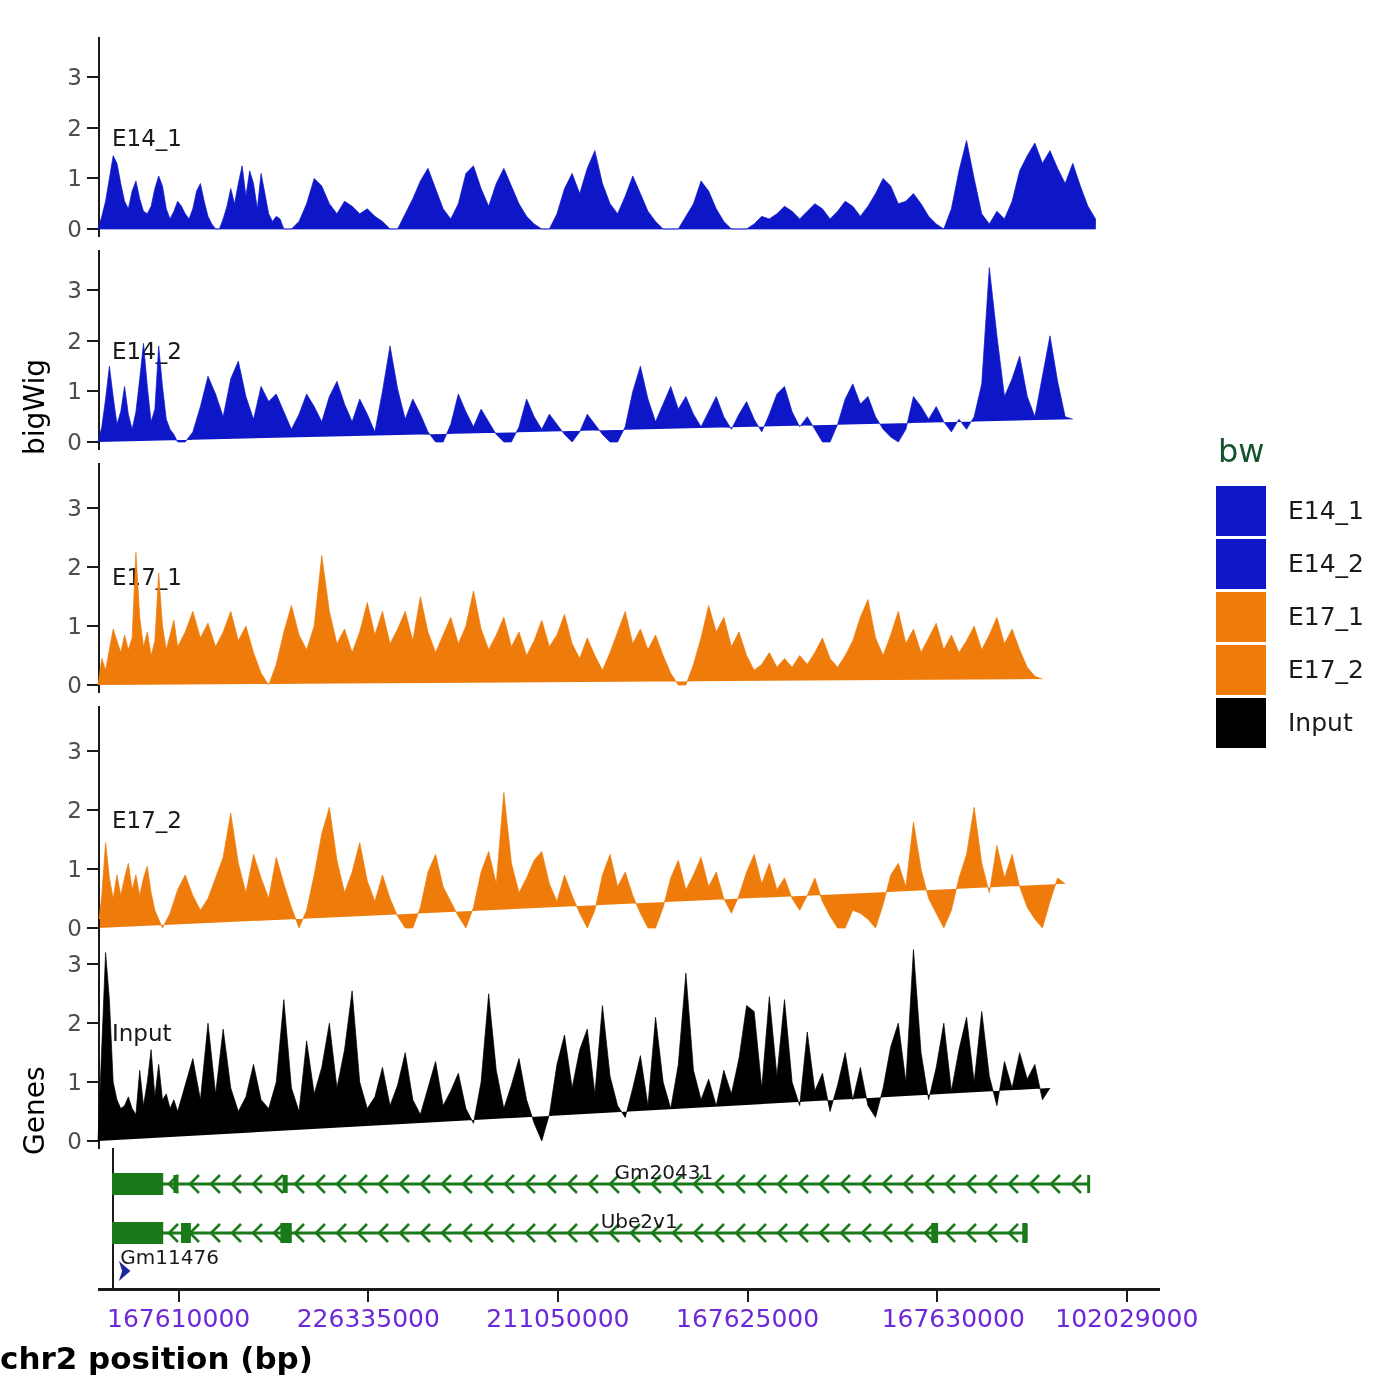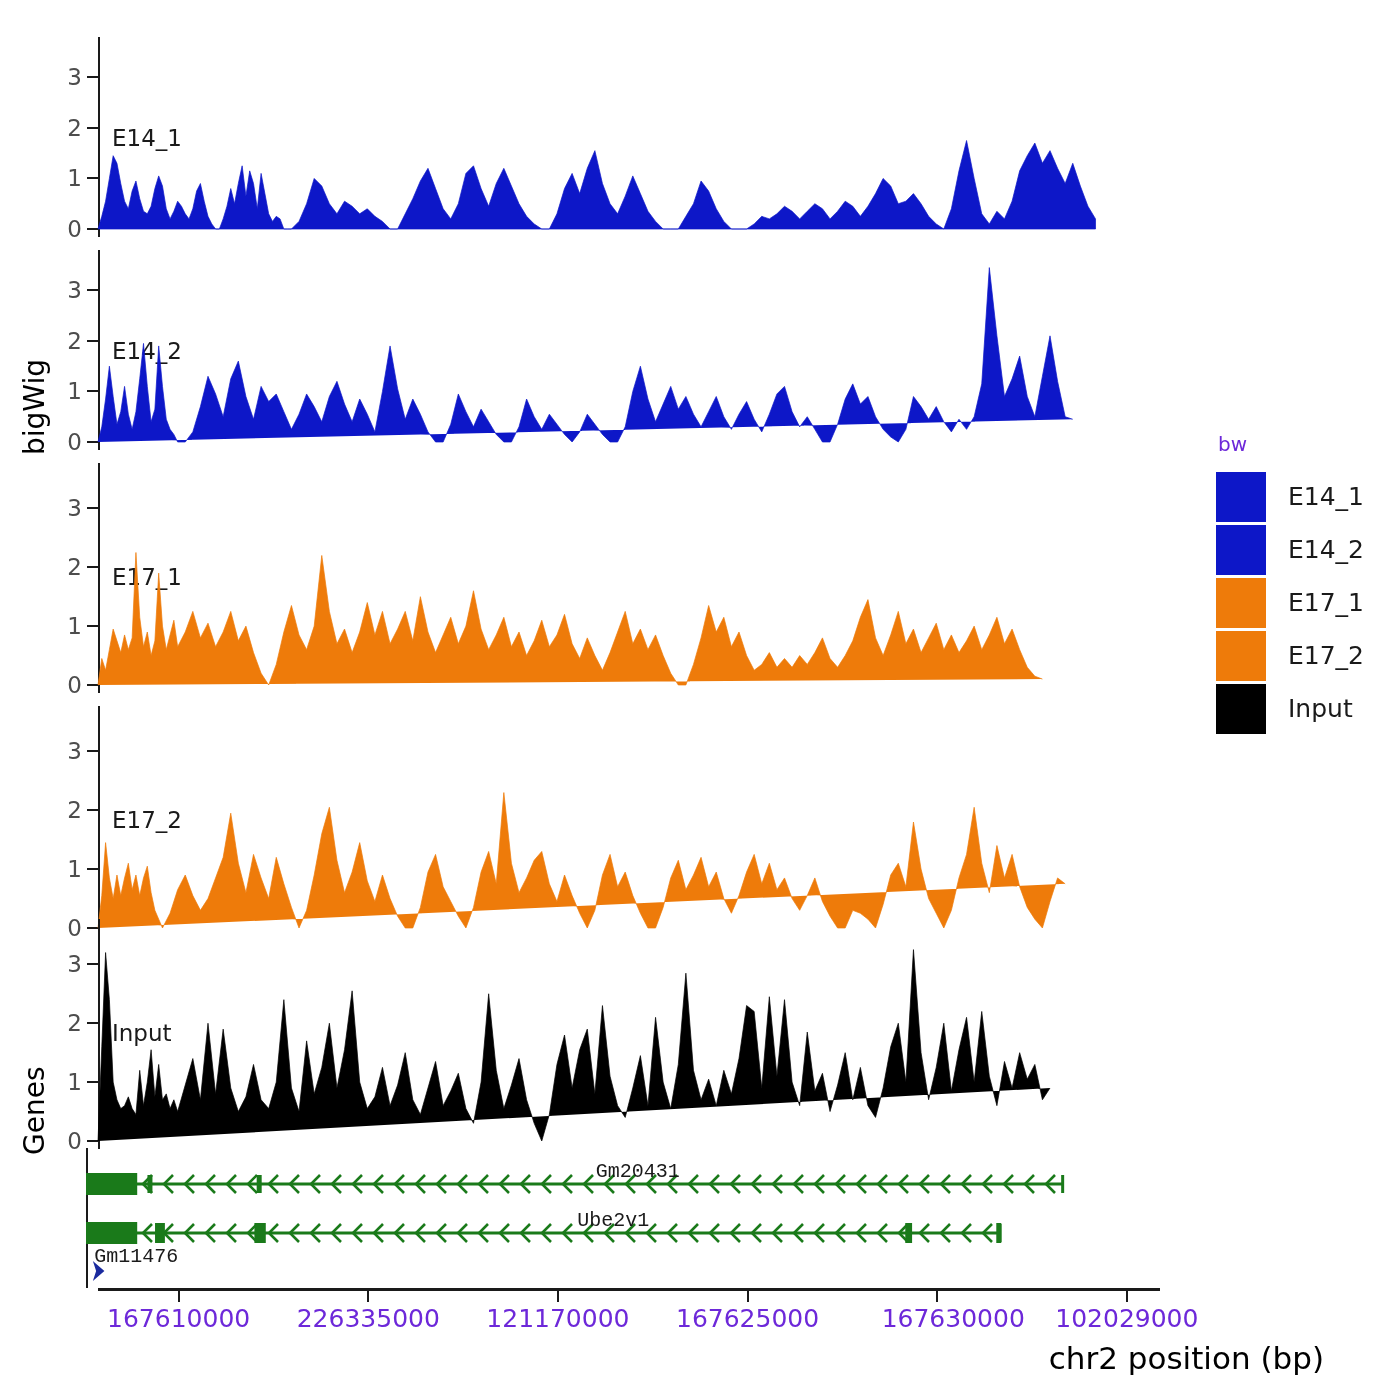--- a/index.html
+++ b/index.html
@@ -15,29 +15,29 @@
   .panel .spine{position:absolute;left:0;top:0;width:2px;height:100%;background:#1a1a1a;}
   .tick{position:absolute;left:-11px;width:11px;height:2px;background:#1a1a1a;}
   .ticklabel{position:absolute;right:calc(100% + 16px);font-size:23px;color:#4d4d4d;line-height:1;white-space:nowrap;transform:translateY(-50%);}
   .tracklabel{position:absolute;font-size:23px;color:#1a1a1a;white-space:nowrap;}
   .plotsvg{position:absolute;left:0;top:0;overflow:visible;}
 
   
   #xaxis-line{position:absolute;left:98px;width:1062px;height:3px;background:#1a1a1a;}
   .xtick{position:absolute;width:2px;height:11px;background:#1a1a1a;}
   .xticklabel{position:absolute;font-size:25px;color:#6d28d9;white-space:nowrap;transform:translateX(-50%);}
-  #xaxis-title{position:absolute;width:1324px;text-align:right;font-size:31px;color:#000;}
+  #xaxis-title{position:absolute;width:1324px;text-align:left;font-size:31px;color:#000;font-weight:bold;}
 
   
-  #genes-panel{position:absolute;left:86px;top:1148px;width:1062px;height:140px;font-family:Liberation Mono, monospace;}
+  #genes-panel{position:absolute;left:112px;top:1148px;width:1062px;height:140px;}
   .gene-label{position:absolute;font-size:20px;color:#1a1a1a;white-space:nowrap;transform:translateX(-50%);}
 
   
   #legend{position:absolute;left:1216px;top:432px;}
-  #legend-title{font-size:20px;color:#6d28d9;margin:0 0 14px 2px;}
+  #legend-title{font-size:32px;color:#14532d;margin:0 0 14px 2px;}
   .legend-row{display:flex;align-items:center;height:53px;}
   .legend-swatch{width:50px;height:50px;flex:0 0 50px;}
   .legend-label{margin-left:22px;font-size:25px;color:#1a1a1a;white-space:nowrap;}
 </style>
 </head>
 <body>
 
 <div id="root">
 
   <div class="axis-title" id="bigwig-axis-title">bigWig</div>
@@ -232,21 +232,21 @@
       </div>
   </div>
 
   <div id="xaxis-line" style="top:1288px;"></div>
   <div id="xaxis">
       <div class="xtick" style="left: 177.65px; top: 1291px;"></div>
       <div class="xticklabel" style="left: 178.65px; top: 1304px;">167610000</div>
       <div class="xtick" style="left: 367.293px; top: 1291px;"></div>
       <div class="xticklabel" style="left: 368.293px; top: 1304px;">226335000</div>
       <div class="xtick" style="left: 556.936px; top: 1291px;"></div>
-      <div class="xticklabel" style="left: 557.936px; top: 1304px;">121170000</div>
+      <div class="xticklabel" style="left: 557.936px; top: 1304px;">211050000</div>
       <div class="xtick" style="left: 746.579px; top: 1291px;"></div>
       <div class="xticklabel" style="left: 747.579px; top: 1304px;">167625000</div>
       <div class="xtick" style="left: 936.221px; top: 1291px;"></div>
       <div class="xticklabel" style="left: 937.221px; top: 1304px; margin-left: 16px;">167630000</div>
       <div class="xtick" style="left: 1125.86px; top: 1291px;"></div>
       <div class="xticklabel" style="left: 1126.86px; top: 1304px;">102029000</div>
     </div>
   <div id="xaxis-title" style="top:1340px;">chr2 position (bp)</div>
 
   <div id="legend">

